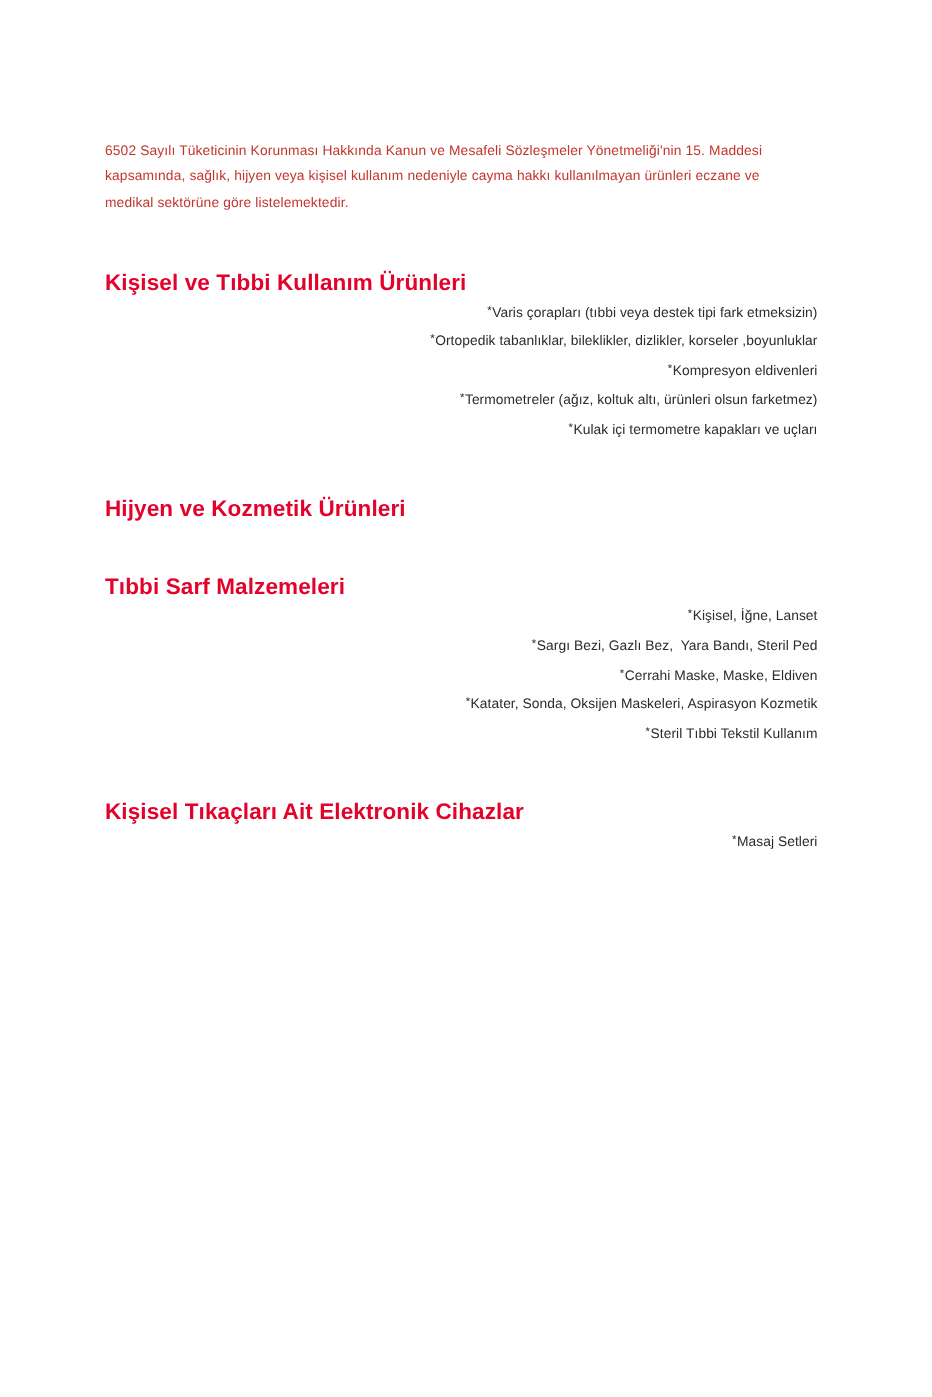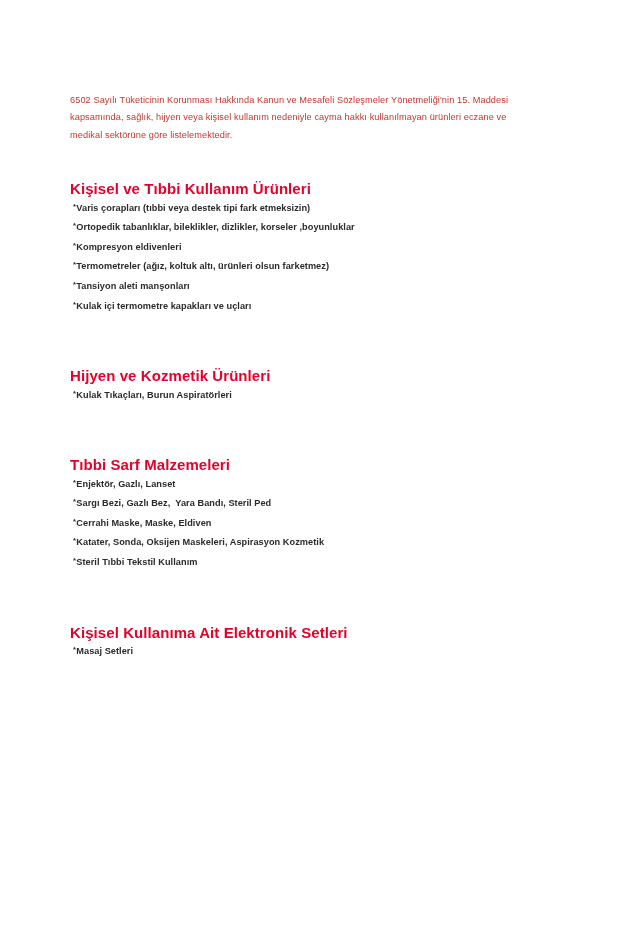--- a/index.html
+++ b/index.html
@@ -44,21 +44,21 @@
     margin: 0;
     width: 470px;
   }
 
   
   .section {
     margin: 0;
   }
 
   .section-gap-first { margin-top: 36px; }
-  .section-gap      { margin-top: 52px; }
+  .section-gap      { margin-top: 35px; }
 
   .section-heading {
     color: #E4022B;
     font-size: 15px;
     line-height: 17.4px;
     font-weight: bold;
     letter-spacing: 0.005em;
     margin: 0;
     white-space: pre;
   }
@@ -66,25 +66,26 @@
   .item-list {
     list-style: none;
     margin: 0;
     padding: 0;
   }
 
   .item {
     color: #2b2b2b;
     font-size: 9.2px;
     line-height: 17.4px;
-    font-weight: 700;
+    font-weight: 400;
     letter-spacing: 0.005em;
     margin: 0;
     padding-left: 3px;
     white-space: pre;
+    text-align: right;
   }
 
   .star {
     font-size: 7.6px;
     vertical-align: 2.2px;
     margin-right: 0.3px;
     color: #2b2b2b;
   }
 </style>
 </head>
@@ -95,44 +96,40 @@
 
     <p class="intro">6502 Sayılı Tüketicinin Korunması Hakkında Kanun ve Mesafeli Sözleşmeler Yönetmeliği'nin 15. Maddesi kapsamında, sağlık, hijyen veya kişisel kullanım nedeniyle cayma hakkı kullanılmayan ürünleri eczane ve medikal sektörüne göre listelemektedir.</p>
 
     <div class="section section-gap-first">
       <div class="section-heading">Kişisel ve Tıbbi Kullanım Ürünleri</div>
       <ul class="item-list">
         <li class="item"><span class="star">*</span><span>Varis çorapları (tıbbi veya destek tipi fark etmeksizin)</span></li>
         <li class="item"><span class="star">*</span><span>Ortopedik tabanlıklar, bileklikler, dizlikler, korseler ,boyunluklar</span></li>
         <li class="item"><span class="star">*</span><span>Kompresyon eldivenleri</span></li>
         <li class="item"><span class="star">*</span><span>Termometreler (ağız, koltuk altı, ürünleri olsun farketmez)</span></li>
-        <li class="item"><span class="star">*</span><span>Tansiyon aleti manşonları</span></li>
         <li class="item"><span class="star">*</span><span>Kulak içi termometre kapakları ve uçları</span></li>
       </ul>
     </div>
 
     <div class="section section-gap">
       <div class="section-heading">Hijyen ve Kozmetik Ürünleri</div>
-      <ul class="item-list">
-        <li class="item"><span class="star">*</span><span>Kulak Tıkaçları, Burun Aspiratörleri</span></li>
-      </ul>
     </div>
 
     <div class="section section-gap">
       <div class="section-heading">Tıbbi Sarf Malzemeleri</div>
       <ul class="item-list">
-        <li class="item"><span class="star">*</span><span>Enjektör, Gazlı, Lanset</span></li>
+        <li class="item"><span class="star">*</span><span>Kişisel, İğne, Lanset</span></li>
         <li class="item"><span class="star">*</span><span>Sargı Bezi, Gazlı Bez,  Yara Bandı, Steril Ped</span></li>
         <li class="item"><span class="star">*</span><span>Cerrahi Maske, Maske, Eldiven</span></li>
         <li class="item"><span class="star">*</span><span>Katater, Sonda, Oksijen Maskeleri, Aspirasyon Kozmetik</span></li>
         <li class="item"><span class="star">*</span><span>Steril Tıbbi Tekstil Kullanım</span></li>
       </ul>
     </div>
 
     <div class="section section-gap">
-      <div class="section-heading">Kişisel Kullanıma Ait Elektronik Setleri</div>
+      <div class="section-heading">Kişisel Tıkaçları Ait Elektronik Cihazlar</div>
       <ul class="item-list">
         <li class="item"><span class="star">*</span><span>Masaj Setleri</span></li>
       </ul>
     </div>
 
   </div>
 </div>
 
 </body></html>

